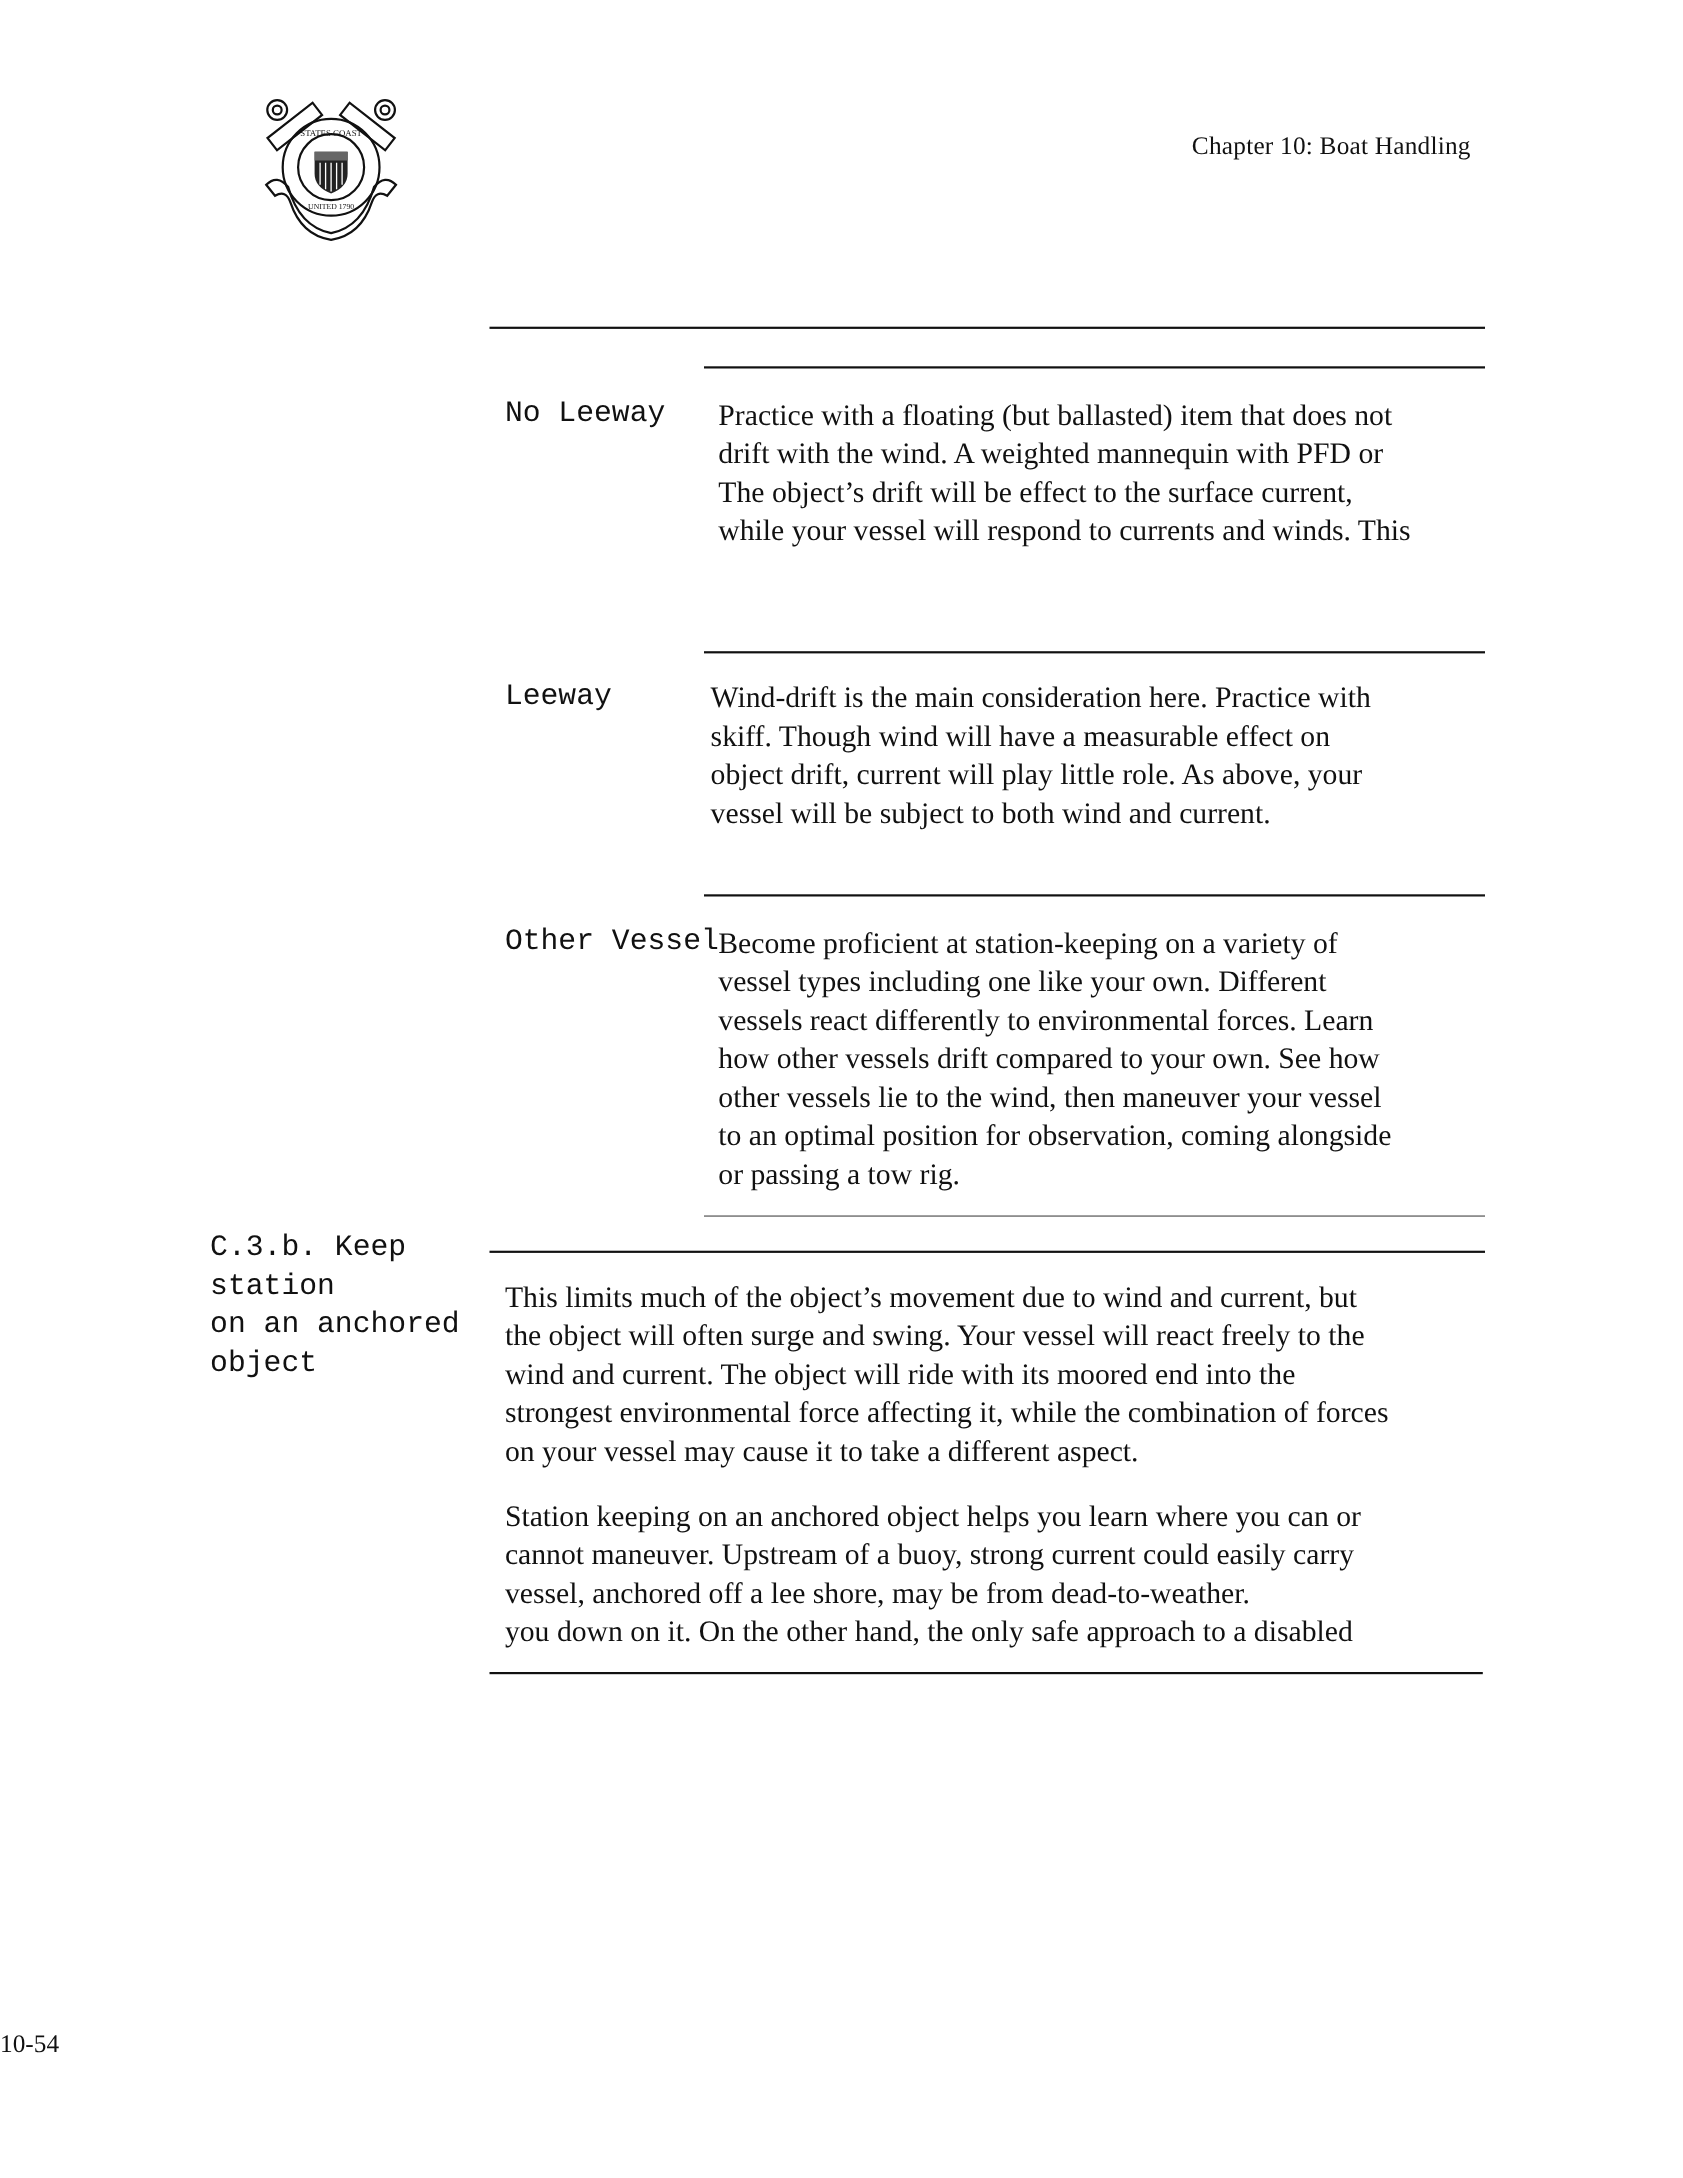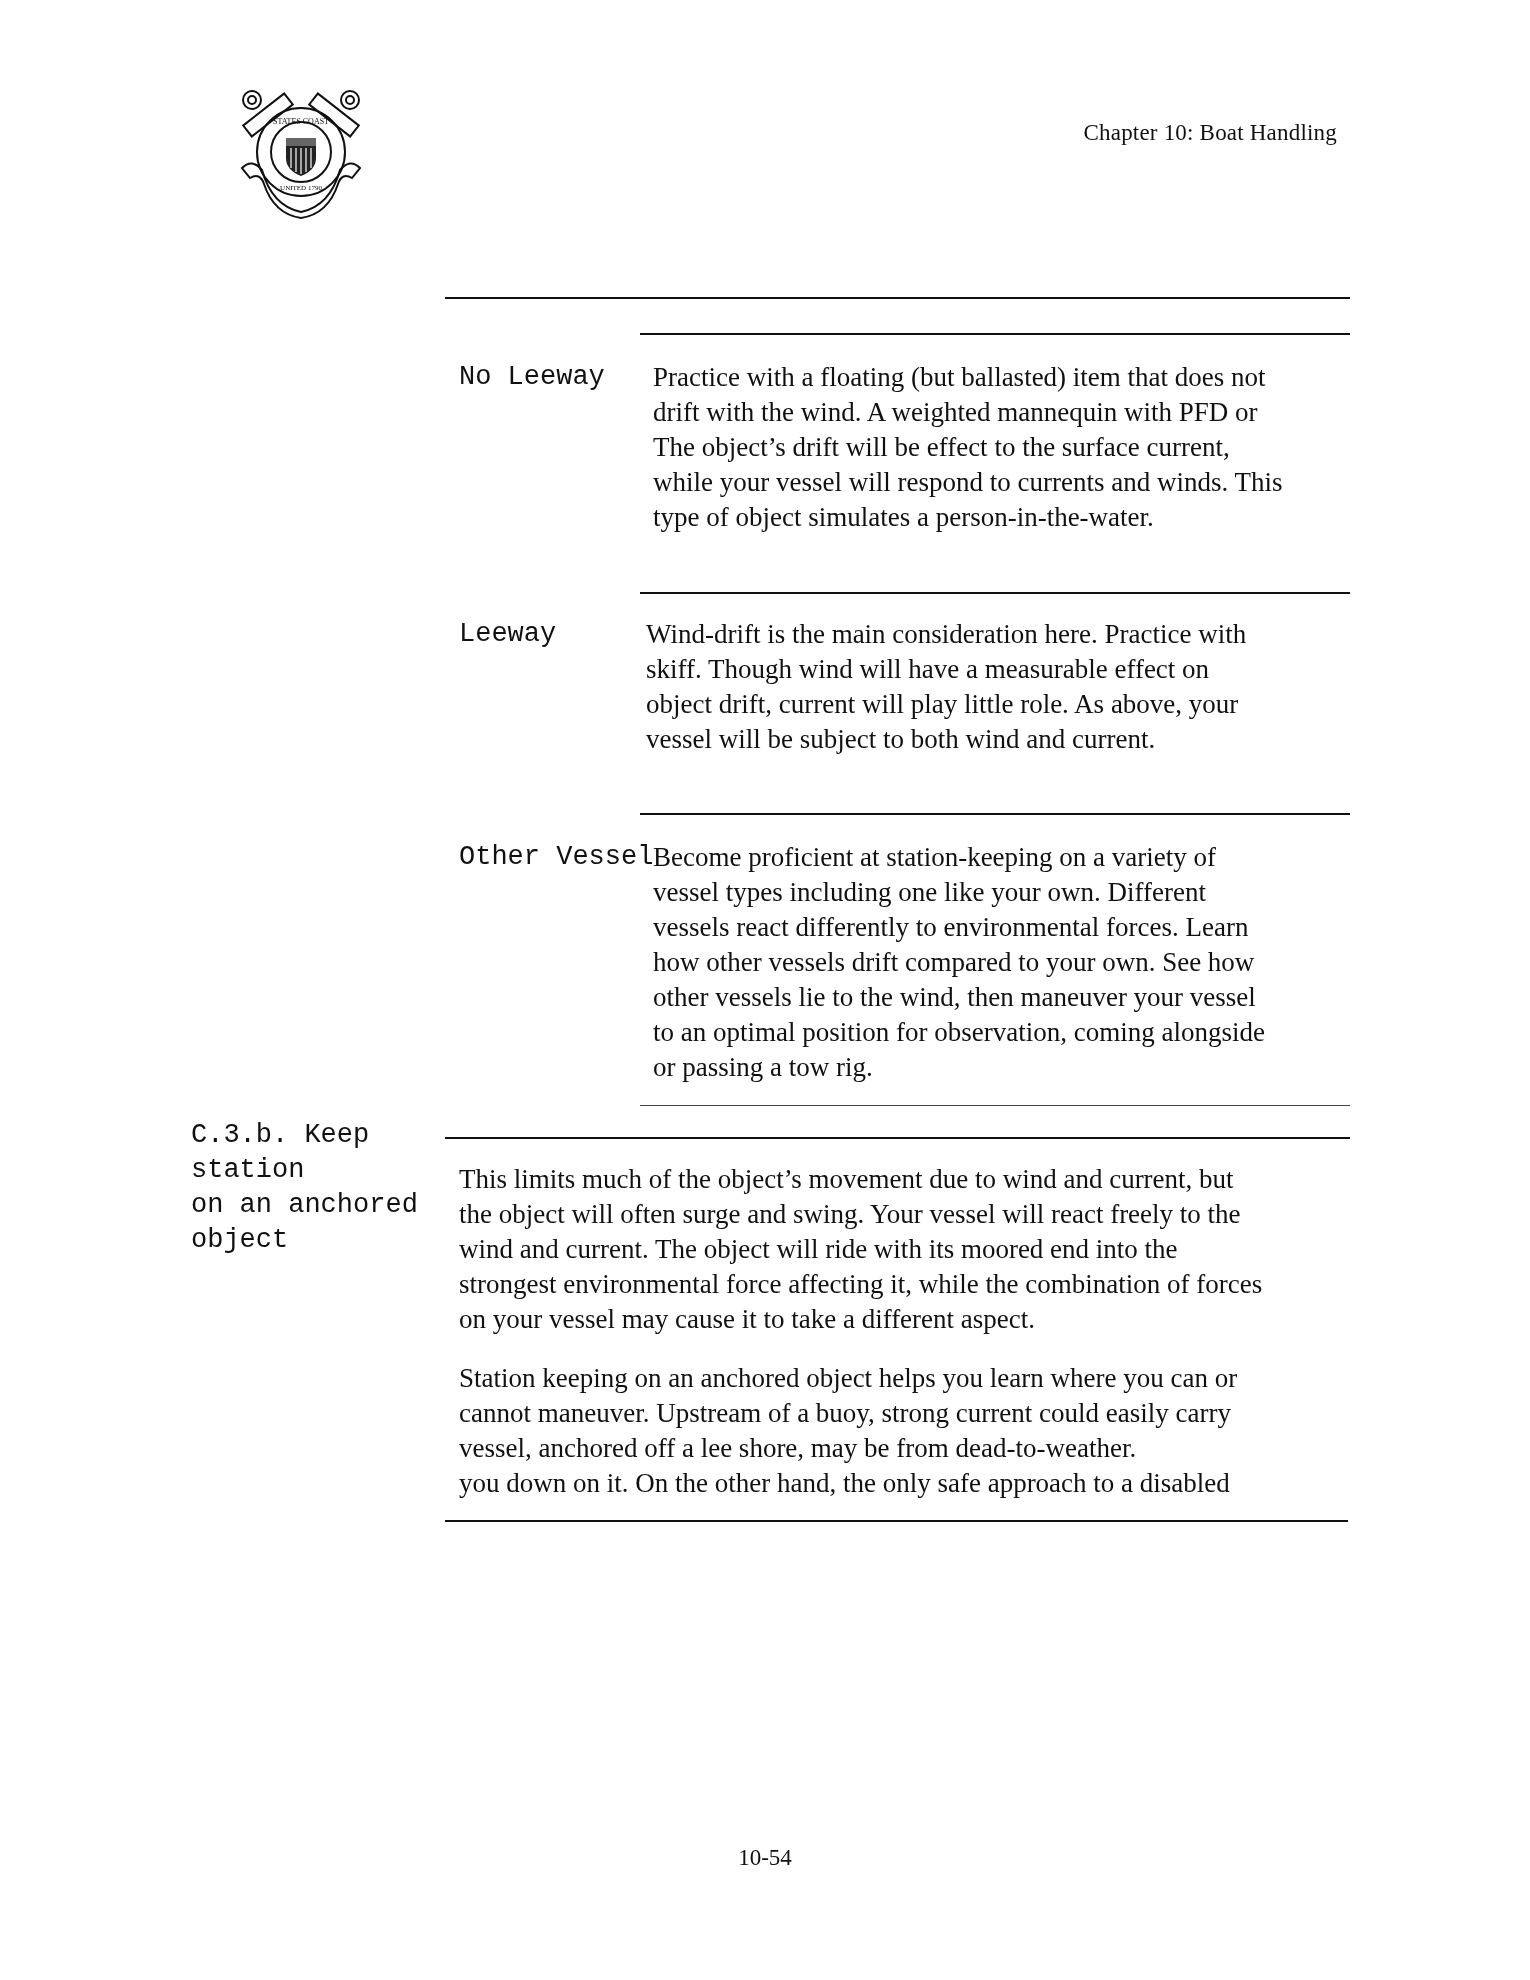--- a/index.html
+++ b/index.html
@@ -9,21 +9,21 @@
   }
   .logo { position: absolute; left: 232px; top: 88px; width: 138px; height: 134px; }
   .header-title {
     position: absolute; right: 193px; top: 120px;
     font-size: 23px; letter-spacing: 0.2px;
   }
   .rule { position: absolute; background: #111; }
   .text { position: absolute; font-size: 27px; line-height: 35px; }
   .label { position: absolute; font-size: 27px; line-height: 35px; font-family: Liberation Mono, monospace; }
   .para p { margin: 0 0 24px 0; }
-  .page-number { position: absolute; left: 0; width: 1530px; text-align: center; top: 1845px; font-size: 23px; }
+  .page-number { position: absolute; left: 0; width: 1530px; top: 1845px; font-size: 23px; }
 </style>
 </head>
 <body>
 
 <div class="logo">
   <svg width="138" height="134" viewBox="0 0 138 134">
     <g fill="none" stroke="#111" stroke-width="2">
 
       <rect x="10" y="20" width="52" height="14" transform="rotate(-38 36 27)"></rect>
       <rect x="76" y="20" width="52" height="14" transform="rotate(38 102 27)"></rect>
@@ -56,21 +56,20 @@
 
 <div class="rule" style="left:445px; top:297px; width:905px; height:2px;"></div>
 <div class="rule" style="left:640px; top:333px; width:710px; height:2px;"></div>
 
 <div class="label" style="left:459px; top:360px;">No Leeway</div>
 <div class="text" style="left:653px; top:360px; width:700px;">
   <div>Practice with a floating (but ballasted) item that does not</div>
   <div>drift with the wind. A weighted mannequin with PFD or</div>
   <div>The object’s drift will be effect to the surface current,</div>
   <div>while your vessel will respond to currents and winds. This</div>
-  <div>type of object simulates a person-in-the-water.</div>
 </div>
 <div class="rule" style="left:640px; top:592px; width:710px; height:2px;"></div>
 
 <div class="label" style="left:459px; top:617px;">Leeway</div>
 <div class="text" style="left:646px; top:617px; width:700px;">
   <div>Wind-drift is the main consideration here. Practice with</div>
   <div>skiff. Though wind will have a measurable effect on</div>
   <div>object drift, current will play little role. As above, your</div>
   <div>vessel will be subject to both wind and current.</div>
 </div>

